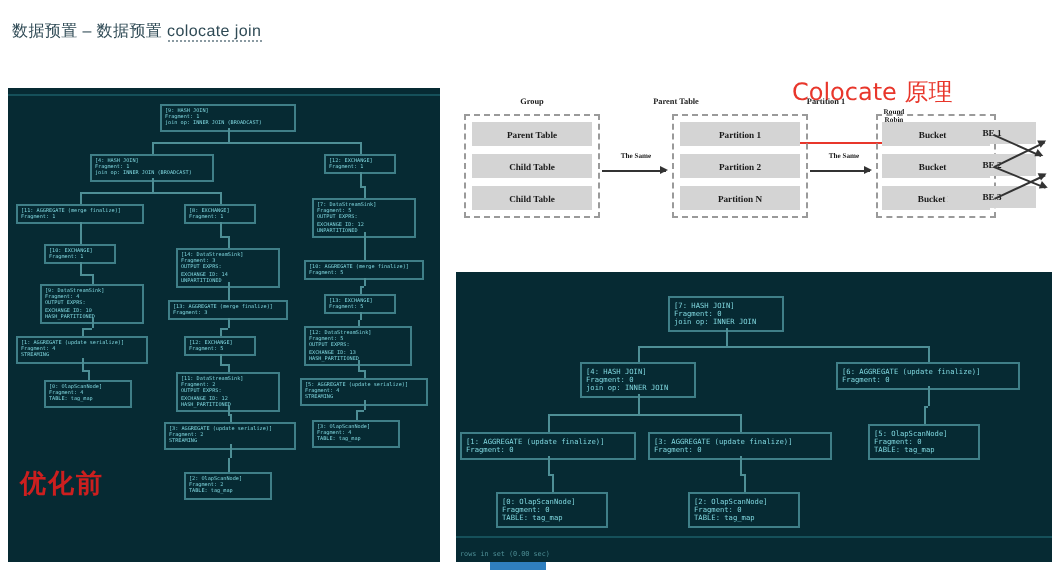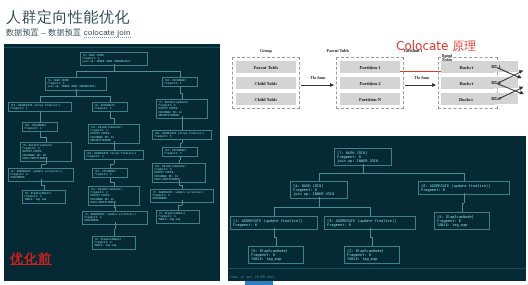--- a/index.html
+++ b/index.html
@@ -82,27 +82,26 @@
     border-bottom:1px solid #e8362b;padding-bottom:16px;
   }
   .bottom-bar{
     position:absolute;left:245px;bottom:0px;width:28px;height:4px;background:#2f7fbf;
   }
 </style>
 </head>
 <body>
 
 <div class="slide-header">
-  <div class="slide-title">人群定向性能优化</div>
   <div class="slide-subtitle"><span>数据预置 – 数据预置 </span><span class="sub-underline">colocate join</span></div>
 </div>
 
 <div class="panel panel-left" id="panel-left">
   <div class="hairline" style="top:3px;"></div>
-  <div class="opt-label" style="left:6px;top:206px;text-decoration:underline;">优化前</div>
+  <div class="opt-label" style="left:6px;top:189px;">优化前</div>
 <div class="node" style="left: 76px; top: 8px; width: 68px; min-height: 12px;">[9: HASH JOIN]
 Fragment: 1
 join op: INNER JOIN (BROADCAST)</div>
     <div class="node" style="left: 41px; top: 33px; width: 62px; min-height: 12px;">[4: HASH JOIN]
 Fragment: 1
 join op: INNER JOIN (BROADCAST)</div>
     <div class="node" style="left: 158px; top: 33px; width: 36px; min-height: 9px;">[12: EXCHANGE]
 Fragment: 1</div>
     <div class="node" style="left: 4px; top: 58px; width: 64px; min-height: 9px;">[11: AGGREGATE (merge finalize)]
 Fragment: 1</div>

